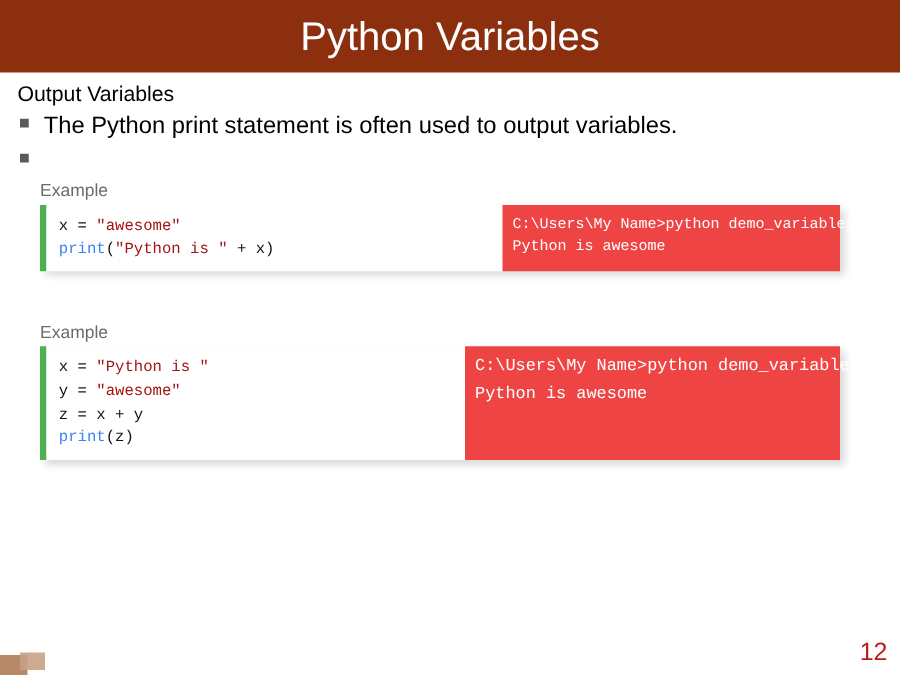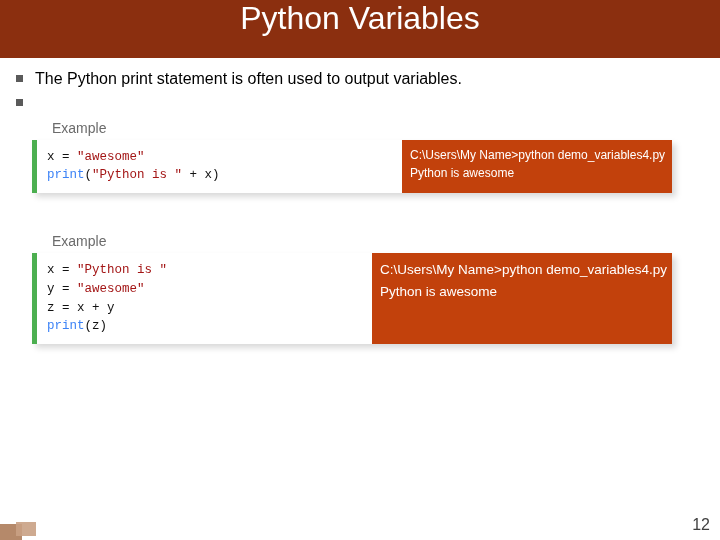--- a/index.html
+++ b/index.html
@@ -9,20 +9,21 @@
     background: #ffffff;
     font-family: Verdana, Geneva, sans-serif;
     position: relative;
     overflow: hidden;
   }
   .title-bar {
     width: 100%;
     height: 58px;
     background: #8b2f0f;
     display: flex;
+    align-items: center;
     justify-content: center;
   }
   .title-bar-text {
     color: #ffffff;
     font-size: 32px;
     font-weight: 400;
   }
   .content {
     padding: 8px 14px 0 14px;
   }
@@ -38,93 +39,94 @@
     margin: 2px 0 2px 0;
   }
   .bullet {
     width: 7px;
     height: 7px;
     background: #5a5a5a;
     margin: 7px 12px 0 2px;
     flex-shrink: 0;
   }
   .bullet-text {
-    font-size: 16px;
+    font-size: 19px;
     color: #000;
     line-height: 1.35;
   }
   .example-block {
     margin: 14px 0 0 18px;
     width: 640px;
   }
   .example-label {
     font-size: 14px;
     color: #6b6b6b;
-    margin: 0 0 4px 20px;
+    margin: 0 0 4px 0;
   }
   .example-body {
     display: flex;
     width: 100%;
     box-shadow: 4px 4px 6px rgba(0,0,0,0.15);
   }
   .code-pane {
     background: #ffffff;
     border-left: 5px solid #4caf50;
     padding: 8px 10px;
     font-family: "Consolas", "Courier New", monospace;
     font-size: 12.5px;
     color: #111;
     flex: 1;
     line-height: 1.5;
     white-space: pre;
   }
   .code-pane .str { color: #a31515; }
   .code-pane .fn  { color: #3b82f6; }
   .term-pane {
-    background: #c2410c;
+    background: #ef4444;
     color: #ffffff;
-    font-family: Liberation Sans, sans-serif;
+    font-family: Liberation Mono, monospace;
     font-size: 12px;
     padding: 6px 8px;
     width: 270px;
     line-height: 1.5;
     white-space: pre;
   }
   .example-block.second .term-pane {
     font-size: 13.5px;
     width: 300px;
     line-height: 1.6;
   }
   .spacer { height: 26px; }
   .pagenum {
     position: absolute;
     right: 10px;
     bottom: 6px;
-    font-size: 16px;
-    color: #404040;
+    font-size: 20px;
+    color: #b91c1c;
   }
   .deco {
     position: absolute;
     left: 0;
     bottom: 0;
     width: 40px;
     height: 24px;
   }
   .deco .b1 { position:absolute; left:0; bottom:0; width:22px; height:16px; background:#b5896a; }
   .deco .b2 { position:absolute; left:16px; bottom:4px; width:20px; height:14px; background:#c9a184; opacity:0.9; }
 </style>
 </head>
 <body>
 
 <div class="title-bar">
   <span class="title-bar-text">Python Variables</span>
 </div>
 
 <div class="content">
 
+  <div class="subtitle">Output Variables</div>
 
   <div class="bullet-row">
     <div class="bullet"></div>
     <div class="bullet-text">The Python print statement is often used to output variables.</div>
   </div>
   <div class="bullet-row">
     <div class="bullet"></div>
   </div>
 
   <div class="example-block">

